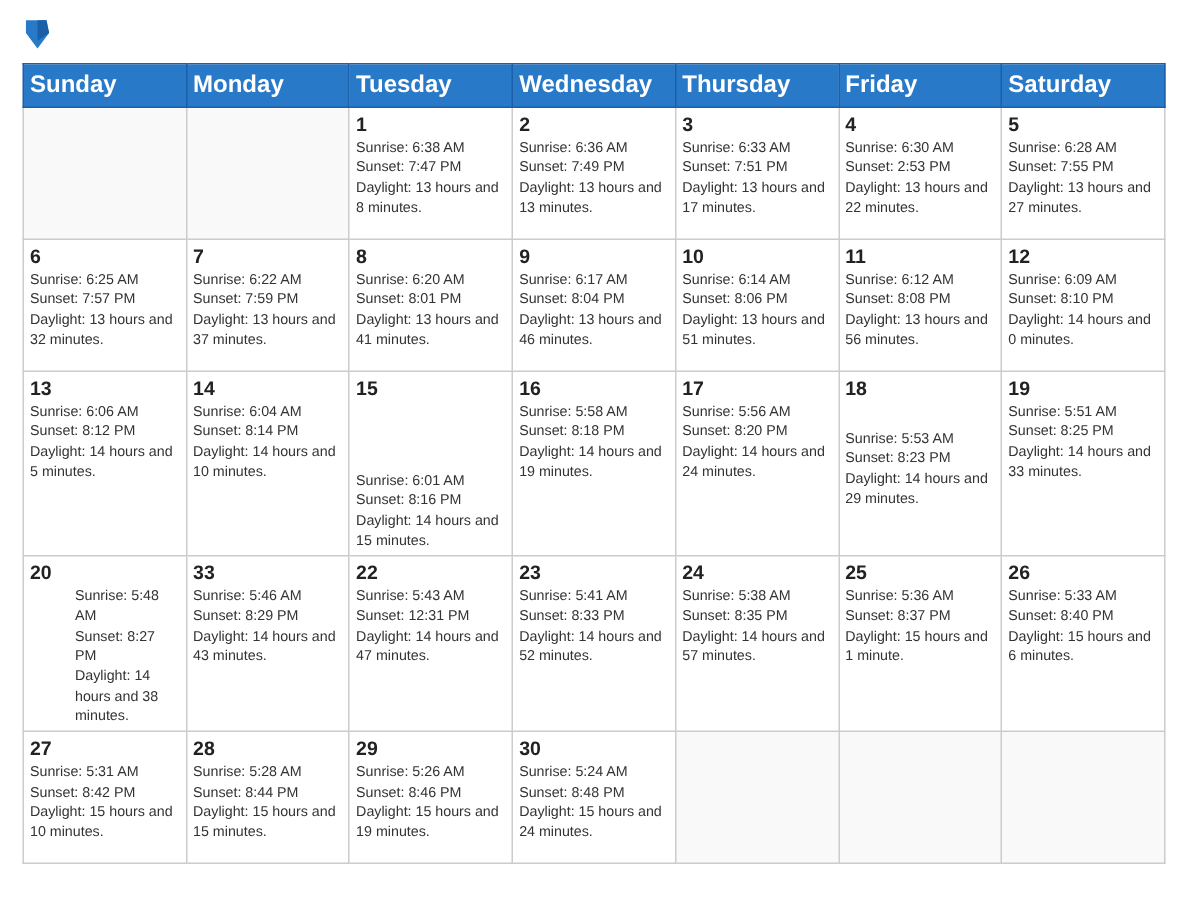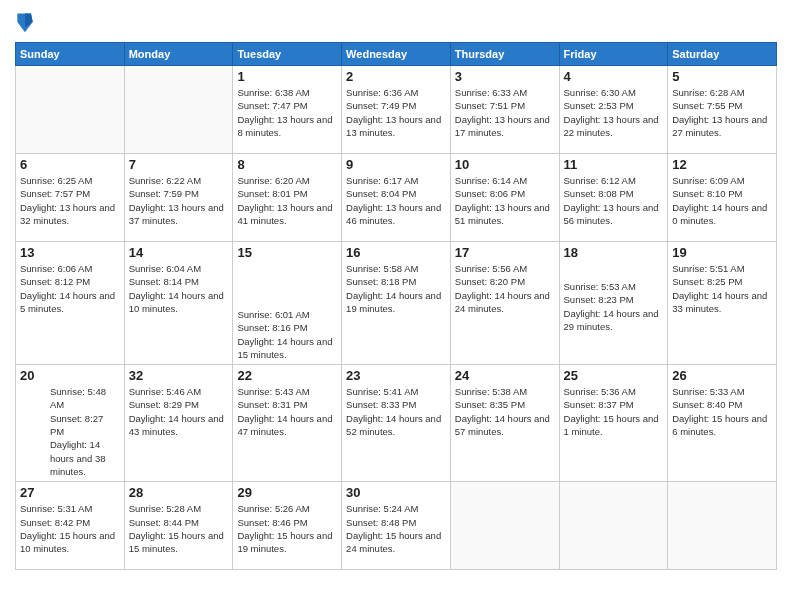--- a/index.html
+++ b/index.html
@@ -57,21 +57,21 @@
       color: #555;
     }
     table {
       width: 100%;
       border-collapse: collapse;
       table-layout: fixed;
     }
     thead th {
       background-color: #2979c9;
       color: #fff;
-      font-size: 11px;
+      font-size: 16px;
       font-weight: bold;
       padding: 5px 4px;
       text-align: left;
       border: 1px solid #1a5fa8;
     }
     tbody td {
       border: 1px solid #ccc;
       vertical-align: top;
       padding: 3px 4px;
       height: 88px;
@@ -253,29 +253,29 @@
           </td>
         </tr>
         <tr>
           <td>
             <span class="day-number">20</span>
             <div class="day-info" style="white-space: pre-line; margin-left: 30px;">Sunrise: 5:48 AM
 Sunset: 8:27 PM
 Daylight: 14 hours and 38 minutes.</div>
           </td>
           <td>
-            <span class="day-number">32</span>
+            <span class="day-number">33</span>
             <div class="day-info" style="white-space: pre-line;">Sunrise: 5:46 AM
 Sunset: 8:29 PM
 Daylight: 14 hours and 43 minutes.</div>
           </td>
           <td>
             <span class="day-number">22</span>
             <div class="day-info" style="white-space: pre-line;">Sunrise: 5:43 AM
-Sunset: 8:31 PM
+Sunset: 12:31 PM
 Daylight: 14 hours and 47 minutes.</div>
           </td>
           <td>
             <span class="day-number">23</span>
             <div class="day-info" style="white-space: pre-line;">Sunrise: 5:41 AM
 Sunset: 8:33 PM
 Daylight: 14 hours and 52 minutes.</div>
           </td>
           <td>
             <span class="day-number">24</span>

